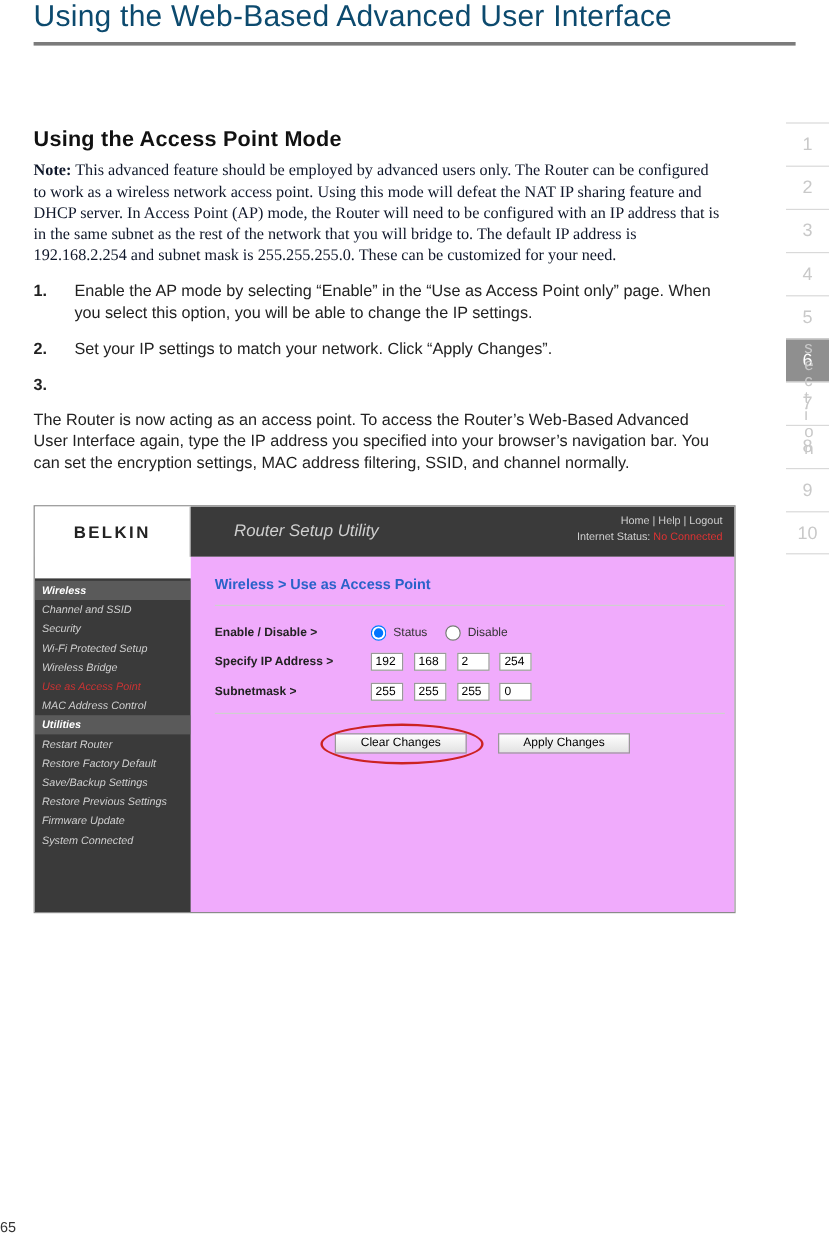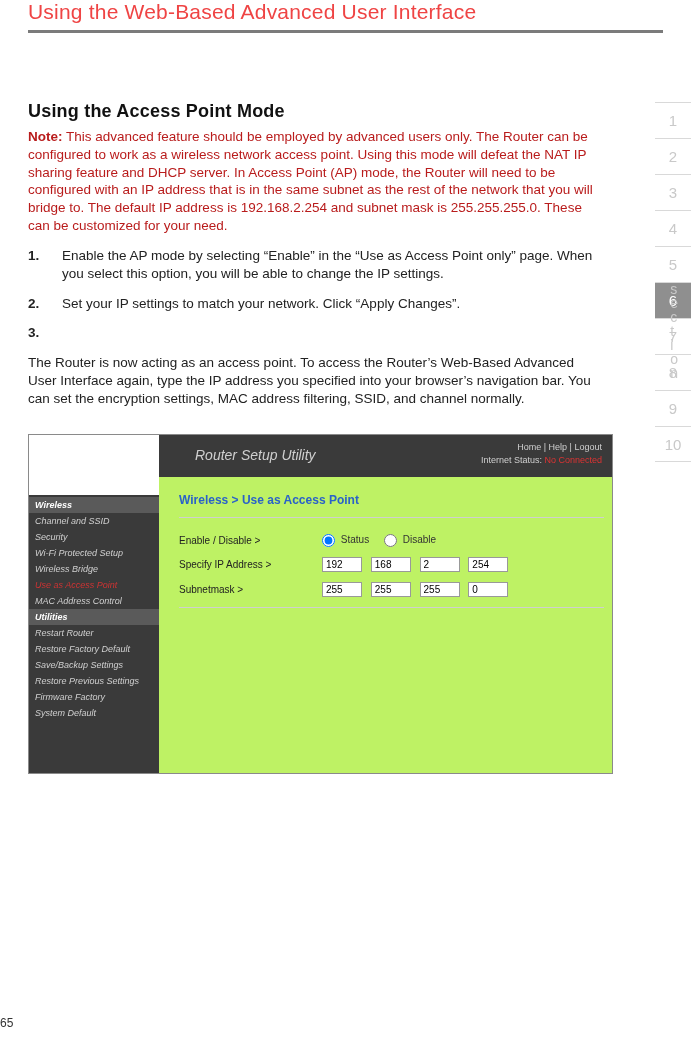--- a/index.html
+++ b/index.html
@@ -1,21 +1,21 @@
 <!DOCTYPE html>
 <html><head>
 <meta charset="utf-8">
 <style>
   * { box-sizing: border-box; margin: 0; padding: 0; }
   html, body { width: 691px; height: 1048px; font-family: Arial, Helvetica, sans-serif; color: #222; background: #fff; }
   body { padding: 0 28px 0 28px; position: relative; }
 
   .header-title {
-    font-size: 21px;
-    color: #ef4444;
+    font-size: 25px;
+    color: #0c4a6e;
     letter-spacing: 0.2px;
     padding-top: 0px;
     font-weight: 400;
   }
   .header-rule {
     border: none;
     border-top: 3px solid #7b7b7b;
     margin-top: 6px;
     margin-bottom: 68px;
     width: 100%;
@@ -30,23 +30,23 @@
     font-size: 18px;
     font-weight: 700;
     color: #111;
     margin-bottom: 6px;
     font-stretch: condensed;
     letter-spacing: 0.2px;
   }
   .note-block {
     font-size: 13.5px;
     line-height: 1.32;
-    color: #b91c1c;
+    color: #0f172a;
     margin-bottom: 12px;
-    font-family: Liberation Sans, sans-serif;
+    font-family: Liberation Serif, serif;
   }
   .note-block .note-label { font-weight: 700; }
 
   .steps { list-style: none; margin-bottom: 10px; }
   .steps li {
     display: flex;
     gap: 18px;
     font-size: 13.5px;
     line-height: 1.32;
     margin-bottom: 12px;
@@ -151,41 +151,41 @@
   }
   .router-sidebar .item {
     padding: 3px 6px;
     color: #d0d0d0;
   }
   .router-sidebar .item.active { color: #cc3333; }
 
   .router-main {
     position: absolute;
     left: 130px; right: 0; top: 42px; bottom: 0;
-    background: #bef264;
+    background: #f0abfc;
     padding: 10px 8px 0 20px;
   }
   .router-main .crumb {
     color: #2a62c9;
     font-size: 12px;
     font-weight: bold;
     padding: 6px 0 6px 0;
   }
   .router-main hr.thin {
     border: none; border-top: 1px solid #cfcfcf; margin: 4px 0 16px 0;
   }
 
   .router-form { font-size: 10px; color: #333; }
   .router-row { display: flex; align-items: center; margin-bottom: 10px; }
-  .router-row .label { width: 143px; font-weight: normal; color: #222; }
+  .router-row .label { width: 130px; font-weight: bold; color: #222; }
   .router-row .radio-group label { margin-right: 12px; }
   .router-row .radio-group input { vertical-align: middle; margin-right: 3px; }
 
   .ip-inputs input {
-    width: 40px;
+    width: 27px;
     font-size: 10px;
     padding: 1px 3px;
     border: 1px solid #999;
     margin-right: 6px;
     text-align: left;
   }
 
   .router-buttons {
     margin-top: 6px;
     margin-left: 100px;
@@ -269,20 +269,21 @@
     </li>
     <li>
       <span class="num">3.</span>
     </li>
   </ol>
 
   <div class="after-text">The Router is now acting as an access point. To access the Router’s Web-Based Advanced User Interface again, type the IP address you specified into your browser’s navigation bar. You can set the encryption settings, MAC address filtering, SSID, and channel normally.</div>
 
   <div class="router-box">
 
+    <div class="router-logo">BELKIN</div>
 
     <div class="router-header">
       <div class="util-title">Router Setup Utility</div>
       <div class="links">Home |  Help | Logout</div>
       <div class="status">
         <span>Internet Status:</span>
         <span class="noconn">No Connected</span>
       </div>
     </div>
 
@@ -293,22 +294,22 @@
       <div class="item">Wi-Fi Protected Setup</div>
       <div class="item">Wireless Bridge</div>
       <div class="item active">Use as Access Point</div>
       <div class="item">MAC Address Control</div>
 
       <div class="group-title">Utilities</div>
       <div class="item">Restart Router</div>
       <div class="item">Restore Factory Default</div>
       <div class="item">Save/Backup Settings</div>
       <div class="item">Restore Previous Settings</div>
-      <div class="item">Firmware Factory</div>
-      <div class="item">System Default</div>
+      <div class="item">Firmware Update</div>
+      <div class="item">System Connected</div>
     </div>
 
     <div class="router-main">
       <div class="crumb">Wireless &gt; Use as Access Point</div>
       <hr class="thin">
 
       <div class="router-form">
 
         <div class="router-row">
           <div class="label">Enable / Disable &gt;</div>
@@ -339,20 +340,26 @@
           <div class="ip-inputs">
             <input value="255" style="">
             <input value="255" style="">
             <input value="255" style="">
             <input value="0" style="">
           </div>
         </div>
 
         <hr class="thin">
 
+        <div class="router-buttons">
+          <span class="circled">
+            <button>Clear Changes</button>
+          </span>
+          <button>Apply Changes</button>
+        </div>
 
       </div>
     </div>
 
   </div>
 
 </div>
 
 <div class="page-num">65</div>
 

